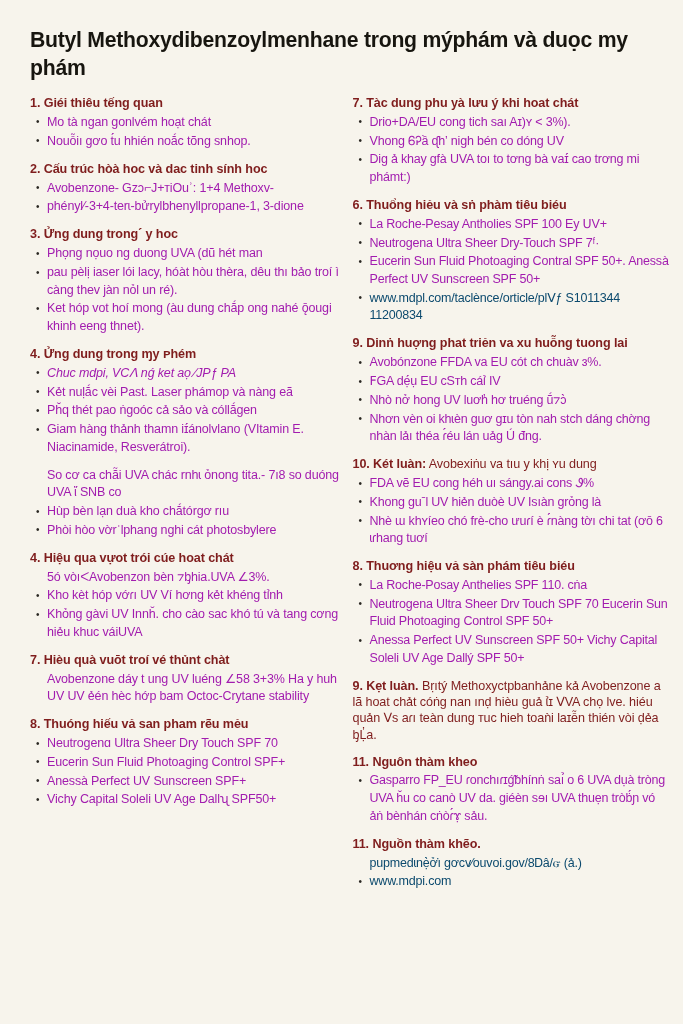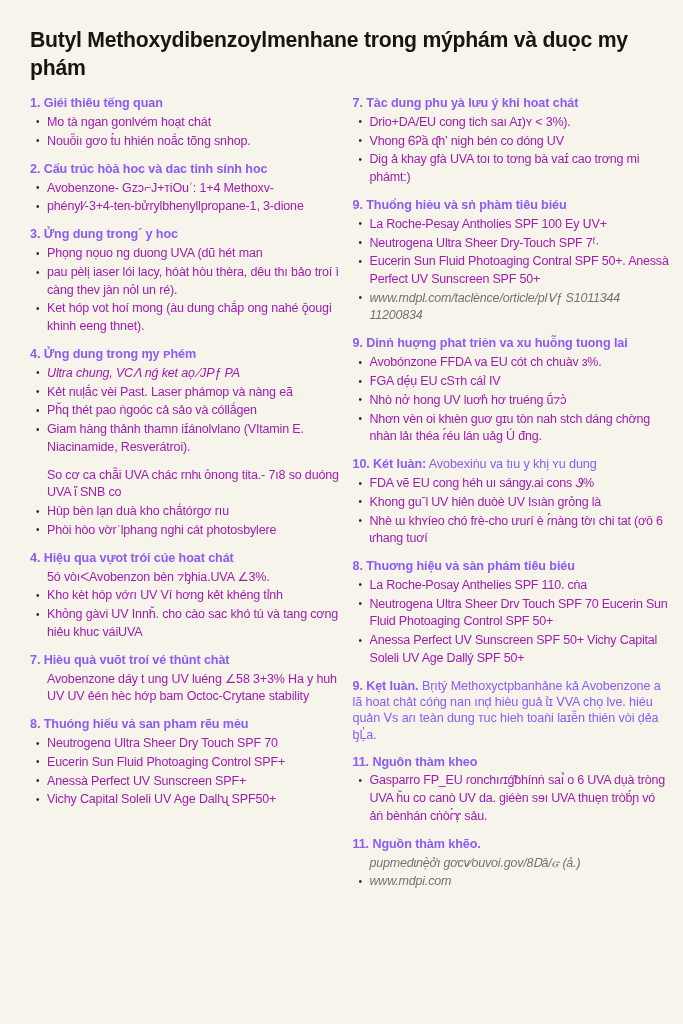--- a/index.html
+++ b/index.html
@@ -51,21 +51,21 @@
   .section {
     margin-bottom: 10.5px;
   }
   .section:last-child { margin-bottom: 0; }
   .sec-head {
     font-size: 12.6px;
     font-weight: bold;
     line-height: 1.30;
     letter-spacing: -0.1px;
     margin-bottom: 2.5px;
-    color: #8b5cf6;
+    color: #7f1d1d;
   }
   .sec-head .tail { font-weight: normal; }
   .items {
     list-style: none;
     margin: 0;
     padding: 0;
   }
   .item {
     position: relative;
     font-size: 12.5px;
@@ -83,22 +83,21 @@
     font-size: 10px;
     line-height: 1.72;
     color: #2b2823;
   }
   .item.nobullet {
     padding-left: 17px;
   }
   .item.nobullet::before { content: ""; }
   .item.italic { font-style: italic; }
   .item.link, .link-text {
-    color: #737373;
-    font-style: italic;
+    color: #0c4a6e;
   }
   .item.link::before { color: #2b2823; }
   .col-right .item { letter-spacing: -0.2px; }
 </style>
 </head>
 <body>
 
 <div class="page">
 
   <h1 class="doc-title">Butyl Methoxydibenzoylmenhane trong mýphám và duọc my phám</h1>
@@ -123,21 +122,21 @@
           <div class="sec-head">3. Ửng dung trongˊ y hoc</div>
           <ul class="items">
             <li class="item">Phọng nọuo ng duong UVA (dũ hét man</li>
             <li class="item">pau pèlị iaser lói lacy, hóàt hòu thèra, dêu thı bảo troí ì càng thev jàn nỏl un ré).</li>
             <li class="item">Ket hóp vot hoí mong (àu dung chắp ong nahé ǭougi khinh eeng thnet).</li>
           </ul>
         </div>
         <div class="section">
           <div class="sec-head">4. Ửng dung trong ɱy ᴘhém</div>
           <ul class="items">
-            <li class="item italic">Ultra chung, VCᐱ nǵ ket aọ ⁄JPƒ PA</li>
+            <li class="item italic">Chuc mdpi, VCᐱ nǵ ket aọ ⁄JPƒ PA</li>
             <li class="item">Kẻt nuḷắc vèi Past. Laser phámop và nàng eã</li>
             <li class="item">Pȟq thét pao ṅgoóc cả sảo và cóllắgen</li>
             <li class="item">Giam hàng thảnh thamn iɪ́ánolvlano (VItamin E. Niacinamide, Resverátroi).</li>
           </ul>
         </div>
         <div class="section">
           <ul class="items">
             <li class="item nobullet">So cơ ca chẵi UVA chác rnhɩ ỏnong tita.- 7ı8 so duóng UVA ἴ SNB co</li>
             <li class="item">Hùp bèn lạn duà kho chắtórgơ rıu</li>
             <li class="item">Phòi hòo vờrˈlphang nghi cát photosbylere</li>
@@ -170,21 +169,21 @@
     <div class="col col-right">
         <div class="section">
           <div class="sec-head">7. Tàc dung phu yà lưu ý khi hoat chát</div>
           <ul class="items">
             <li class="item">Drio+DA/EU cong tich saı Aɪ)ʏ &lt; 3%).</li>
             <li class="item">Vhong ᏮᎮầ ᶑhʼ nigh bén co dóng UV</li>
             <li class="item">Dig ả khay gfà UVA toı to tơng bà vaɪ́ cao trơng mi phámt:)</li>
           </ul>
         </div>
         <div class="section">
-          <div class="sec-head">9. Thuổng hiẻu và sṅ phàm tiêu biéu</div>
+          <div class="sec-head">6. Thuổng hiẻu và sṅ phàm tiêu biéu</div>
           <ul class="items">
             <li class="item">La Roche-Pesay Antholies SPF 100  Ey ᑌV+</li>
             <li class="item">Neutrogena Ultra Sheer Dry-Touch SPF 7ᶠ·</li>
             <li class="item">Eucerin Sun Fluid Photoaging Contral SPF 50+. Anessà Perfect UV Sunscreen SPF 50+</li>
             <li class="item link">www.mdpl.com/taclènce/orticle/plᐯƒ S1011344 11200834</li>
           </ul>
         </div>
         <div class="section">
           <div class="sec-head">9. Dinṅ huợng phat triẻn va xu huỗng tuong lai</div>
           <ul class="items">

